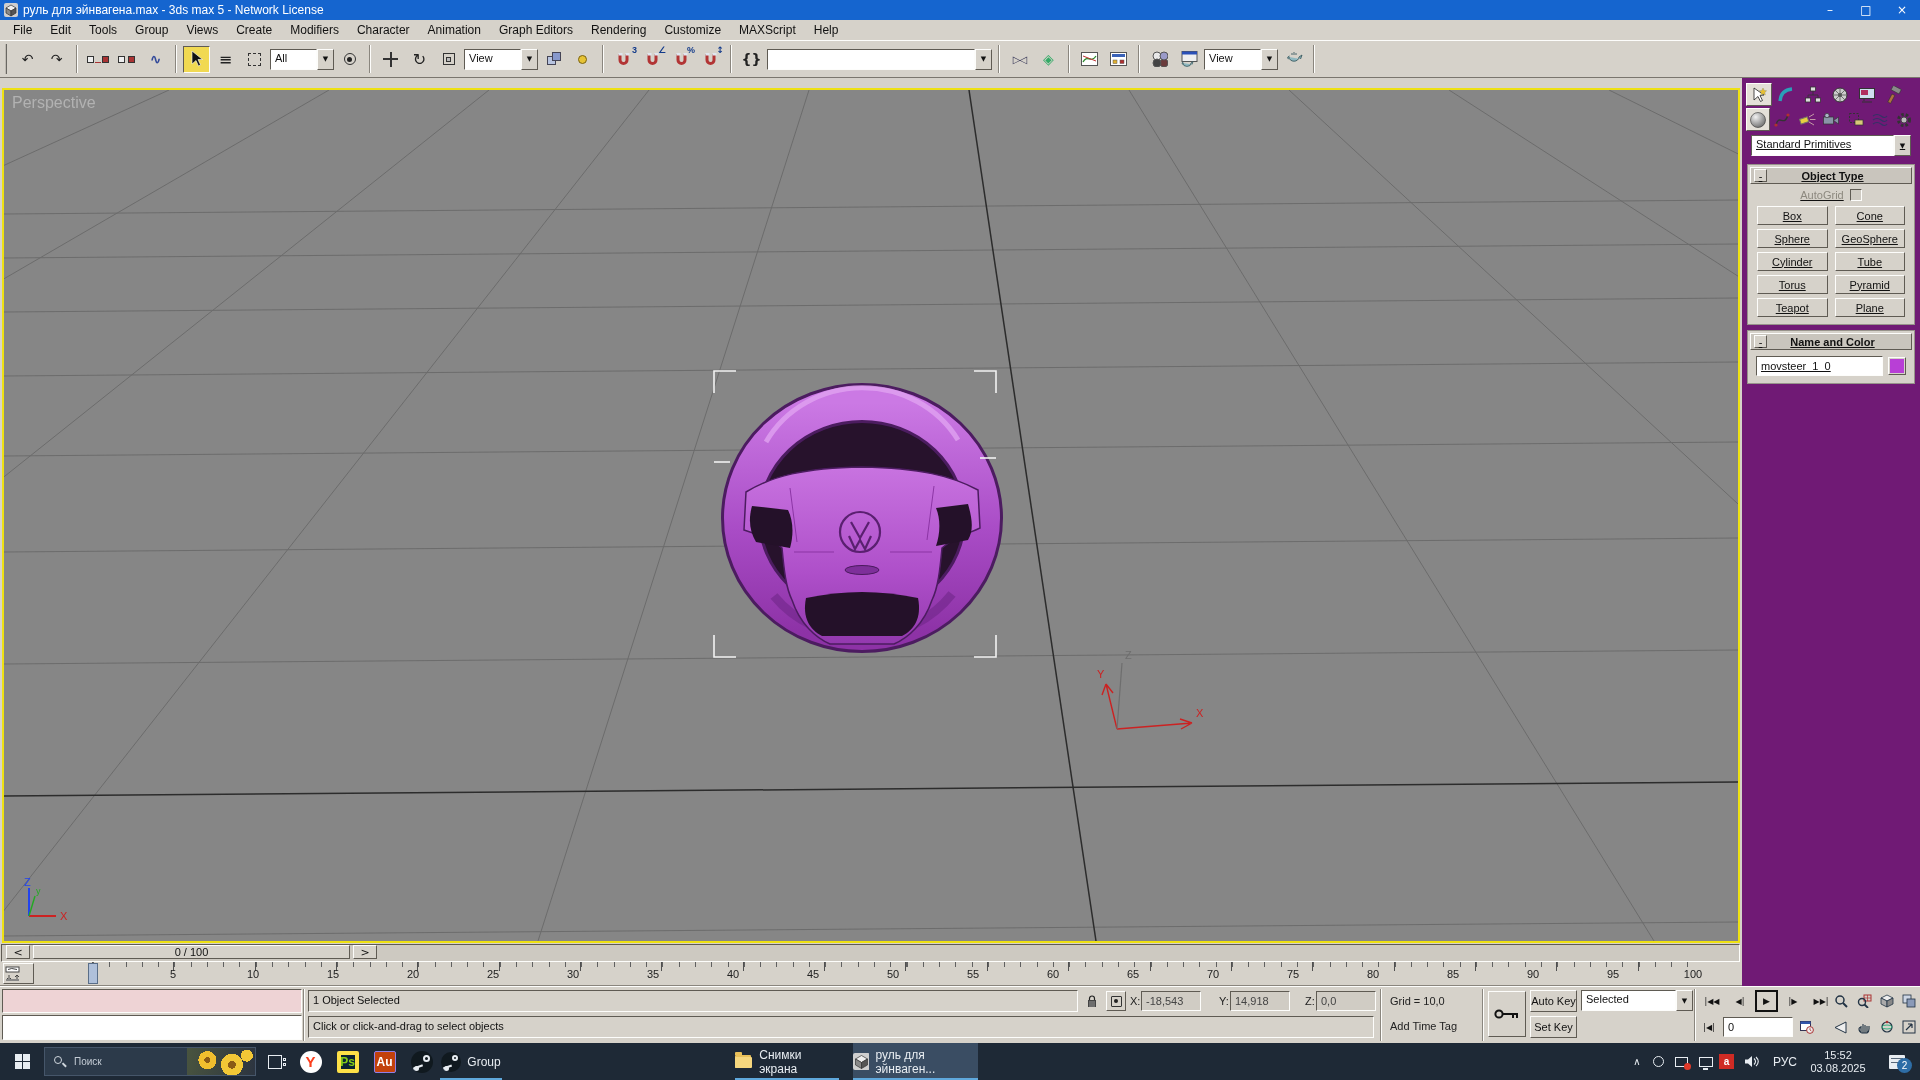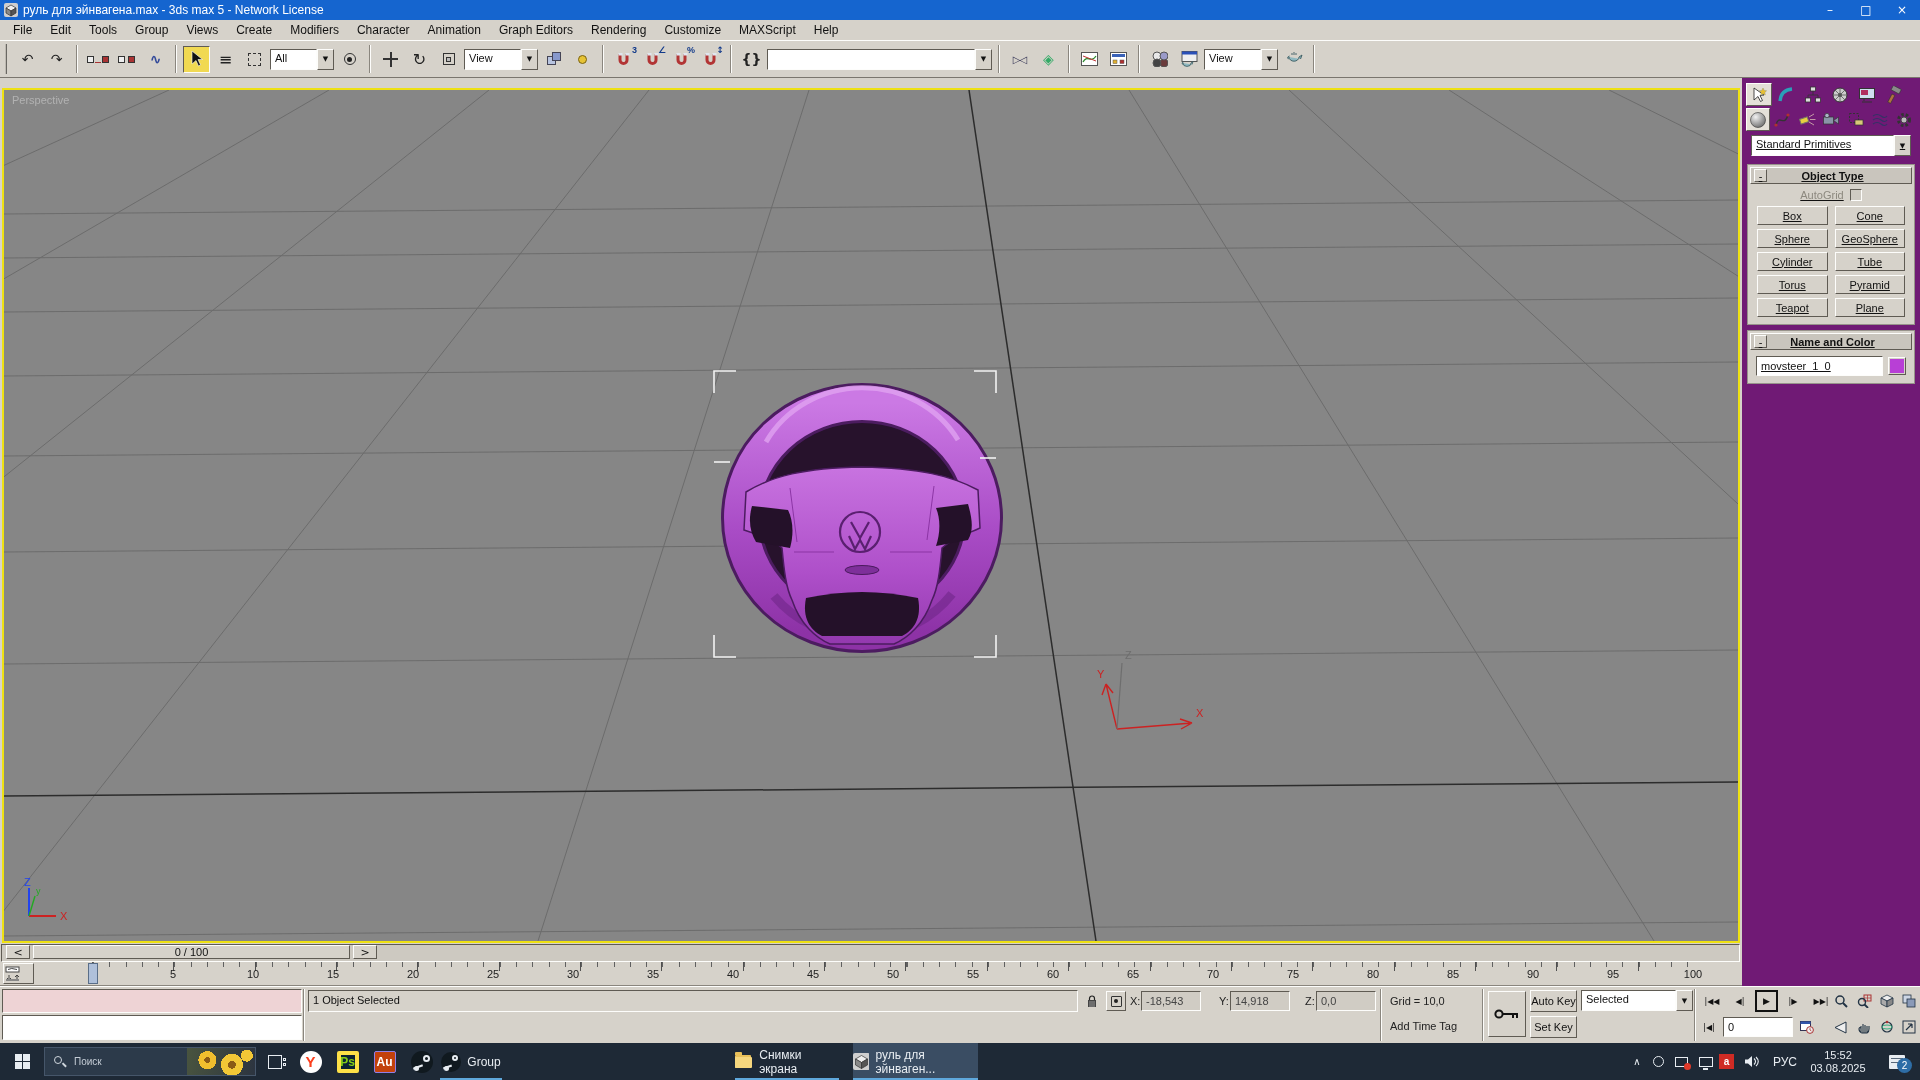--- a/index.html
+++ b/index.html
@@ -42,21 +42,21 @@
   .pivot-ic { position:relative; width:14px; height:14px; }
   .pivot-ic .a { position:absolute; left:0; top:4px; width:9px; height:9px; background:#b8c4e0; border:1px solid #445; }
   .pivot-ic .b { position:absolute; left:5px; top:0; width:9px; height:9px; background:#8899cc; border:1px solid #445; }
   .snap-wrap { position:relative; }
   .snap-sub { position:absolute; right:-1px; top:-2px; font-size:9px; font-weight:bold; color:#123a8a; }
 
   
   .main-area { position:absolute; left:0; top:78px; width:1742px; height:866px; background:#d6d2ca; }
   .vp-frame { position:absolute; left:2px; top:10px; width:1738px; height:855px; border:2px solid #eee112; background:#868686; }
   .vp-inner { position:relative; width:1734px; height:851px; overflow:hidden; }
-  .vp-label { position:absolute; left:8px; top:4px; color:#b2b2b2; font-size:11px; }
+  .vp-label { position:absolute; left:8px; top:4px; color:#b2b2b2; font-size:16px; }
 
   
   .cmd-panel { position:absolute; left:1742px; top:78px; width:178px; height:908px; background:#701a75; padding-top:4px;text-decoration:underline; }
   .cp-row { display:flex; align-items:center; padding:1px 4px; gap:1px; height:25px; }
   .cp-tab { width:26px; height:23px; display:flex; align-items:center; justify-content:center; }
   .cp-tab.sel { border:1px solid; border-color:#fdfdfb #5f5b53 #5f5b53 #fdfdfb; background:#e4e0d8; }
   .rollout { margin:5px 5px 0 5px; border:1px solid #97938b; padding-bottom:5px; background:#d6d2ca; }
   .ro-head { height:17px; margin:2px; background:#c9c5bd; border:1px solid; border-color:#fdfdfb #5f5b53 #5f5b53 #fdfdfb; display:flex; align-items:center; font-weight:bold; }
   .ro-head .minus { width:13px; height:13px; margin:0 3px; border:1px solid; border-color:#fdfdfb #5f5b53 #5f5b53 #fdfdfb; background:#d6d2ca; font-weight:normal; display:flex; align-items:center; justify-content:center; line-height:10px; }
   .ro-head .t { flex:1; text-align:center; padding-right:16px; }
@@ -576,20 +576,21 @@
   <div class="groove" style="left:303px;"></div>
 
   <div class="field" style="left:308px; top:3px; width:770px; height:22px; background:#d6d2ca;">1 Object Selected</div>
   <button class="sbtn" style="left:1082px; top:3px; width:20px; height:22px; border-color:transparent; background:transparent;">
     <svg width="10" height="13">
         <path d="M2.5,5 V3.5 a2.5,2.5 0 0 1 5,0 V5" fill="none" stroke="#222" stroke-width="1.2"></path>
         <rect x="1" y="5" width="8" height="7" fill="#444"></rect>
         <path d="M2,7 h6 M2,9 h6 M2,11 h6" stroke="#bbb" stroke-width="0.7"></path>
       </svg>
   </button>
+  <div class="field" style="left:308px; top:29px; width:1066px; height:22px; background:#d6d2ca;">Click or click-and-drag to select objects</div>
 
   <button class="sbtn" style="left:1106px; top:4px; width:20px; height:20px;">
     <span class="circ-dot" style="width:11px;height:11px;border-radius:1px;">
         <span class="d" style="width:4px;height:4px;"></span>
       </span>
   </button>
   <span class="slabel" style="left:1130px; top:8px;">X:</span>
   <div class="field" style="left:1141px; top:4px; width:60px; height:20px; background:#d0ccc4; color:#444;">-18,543</div>
   <span class="slabel" style="left:1219px; top:8px;">Y:</span>
   <div class="field" style="left:1230px; top:4px; width:60px; height:20px; background:#d0ccc4; color:#444;">14,918</div>

